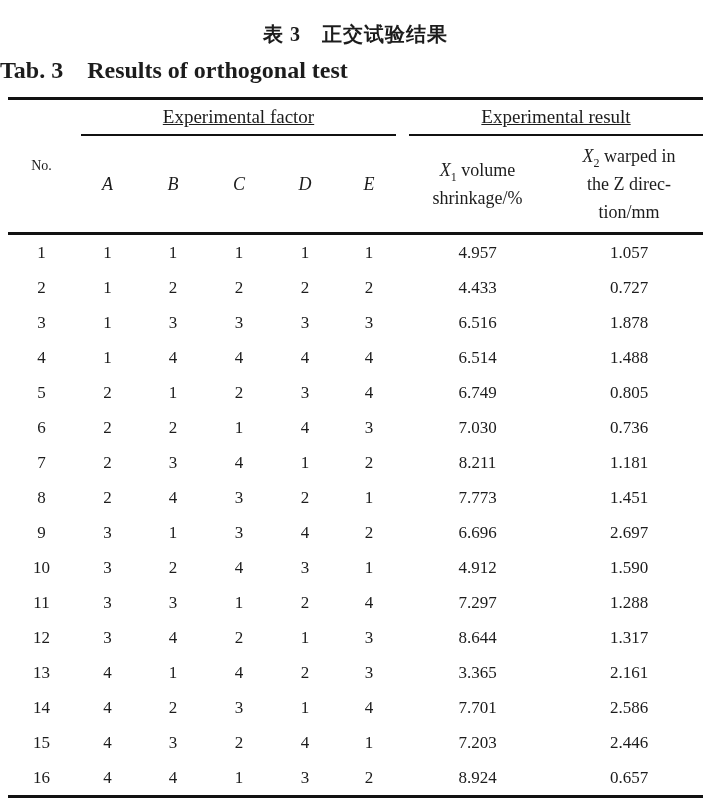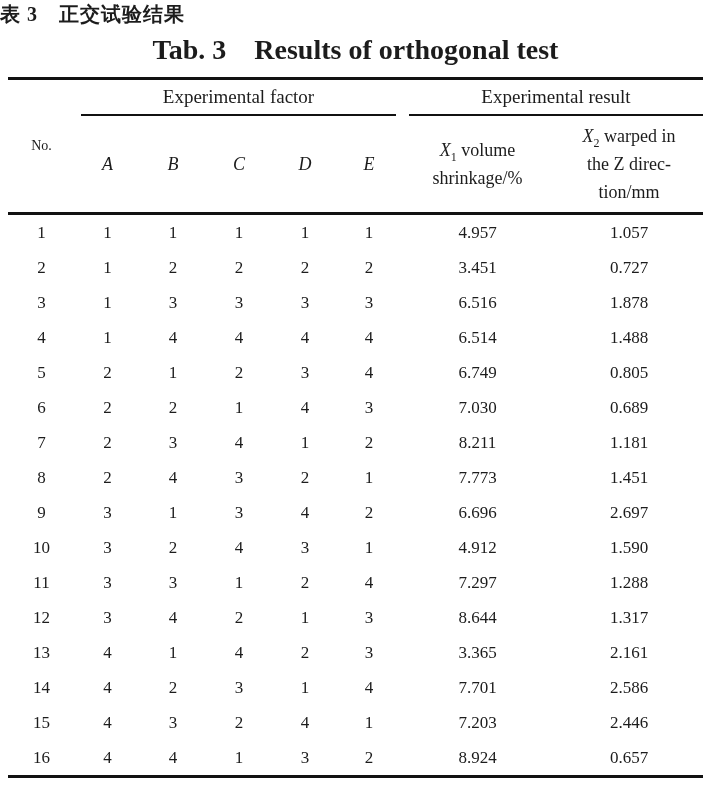--- a/index.html
+++ b/index.html
@@ -7,32 +7,33 @@
     width: 711px;
     height: 811px;
     background: #ffffff;
     font-family: "Liberation Serif", serif;
     color: #1c1c1c;
     overflow: hidden;
   }
   .page { width: 711px; height: 811px; position: relative; }
 
   .title-zh {
-    padding-top: 0;
+    padding-top: 20px;
+    text-align: center;
     font-weight: bold;
     font-size: 20px;
     line-height: 28px;
     white-space: pre;
     letter-spacing: 1px;
   }
   .title-en {
     margin-top: 8px;
-    text-align: center;
+    text-align: left;
     font-weight: bold;
-    font-size: 28px;
+    font-size: 24px;
     line-height: 28px;
     white-space: pre;
   }
 
   table.data-table {
     margin: 13px 0 0 8px;
     width: 695px;
     border-collapse: collapse;
     table-layout: fixed;
     border-top: 3px solid #111;
@@ -40,21 +41,21 @@
   }
   thead tr.labels-row { border-bottom: 3px solid #111; }
 
   th, td {
     padding: 0;
     font-weight: normal;
     text-align: center;
     vertical-align: middle;
   }
 
-  .spanner-cell { height: 34px; }
+  .spanner-cell { height: 34px; text-decoration: underline; }
   .spanner-inner {
     height: 34px;
     display: flex;
     align-items: center;
     justify-content: center;
     border-bottom: 2px solid #111;
     font-size: 19px;
   }
   .factor-span .spanner-inner { margin: 0 4px 0 6px; }
   .result-span .spanner-inner { margin-left: 9px; }
@@ -125,21 +126,21 @@
       <td>4.957</td>
       <td>1.057</td>
     </tr>
         <tr>
       <td>2</td>
       <td>1</td>
       <td>2</td>
       <td>2</td>
       <td>2</td>
       <td>2</td>
-      <td>3.451</td>
+      <td>4.433</td>
       <td>0.727</td>
     </tr>
         <tr>
       <td>3</td>
       <td>1</td>
       <td>3</td>
       <td>3</td>
       <td>3</td>
       <td>3</td>
       <td>6.516</td>
@@ -166,21 +167,21 @@
       <td>0.805</td>
     </tr>
         <tr>
       <td>6</td>
       <td>2</td>
       <td>2</td>
       <td>1</td>
       <td>4</td>
       <td>3</td>
       <td>7.030</td>
-      <td>0.689</td>
+      <td>0.736</td>
     </tr>
         <tr>
       <td>7</td>
       <td>2</td>
       <td>3</td>
       <td>4</td>
       <td>1</td>
       <td>2</td>
       <td>8.211</td>
       <td>1.181</td>

